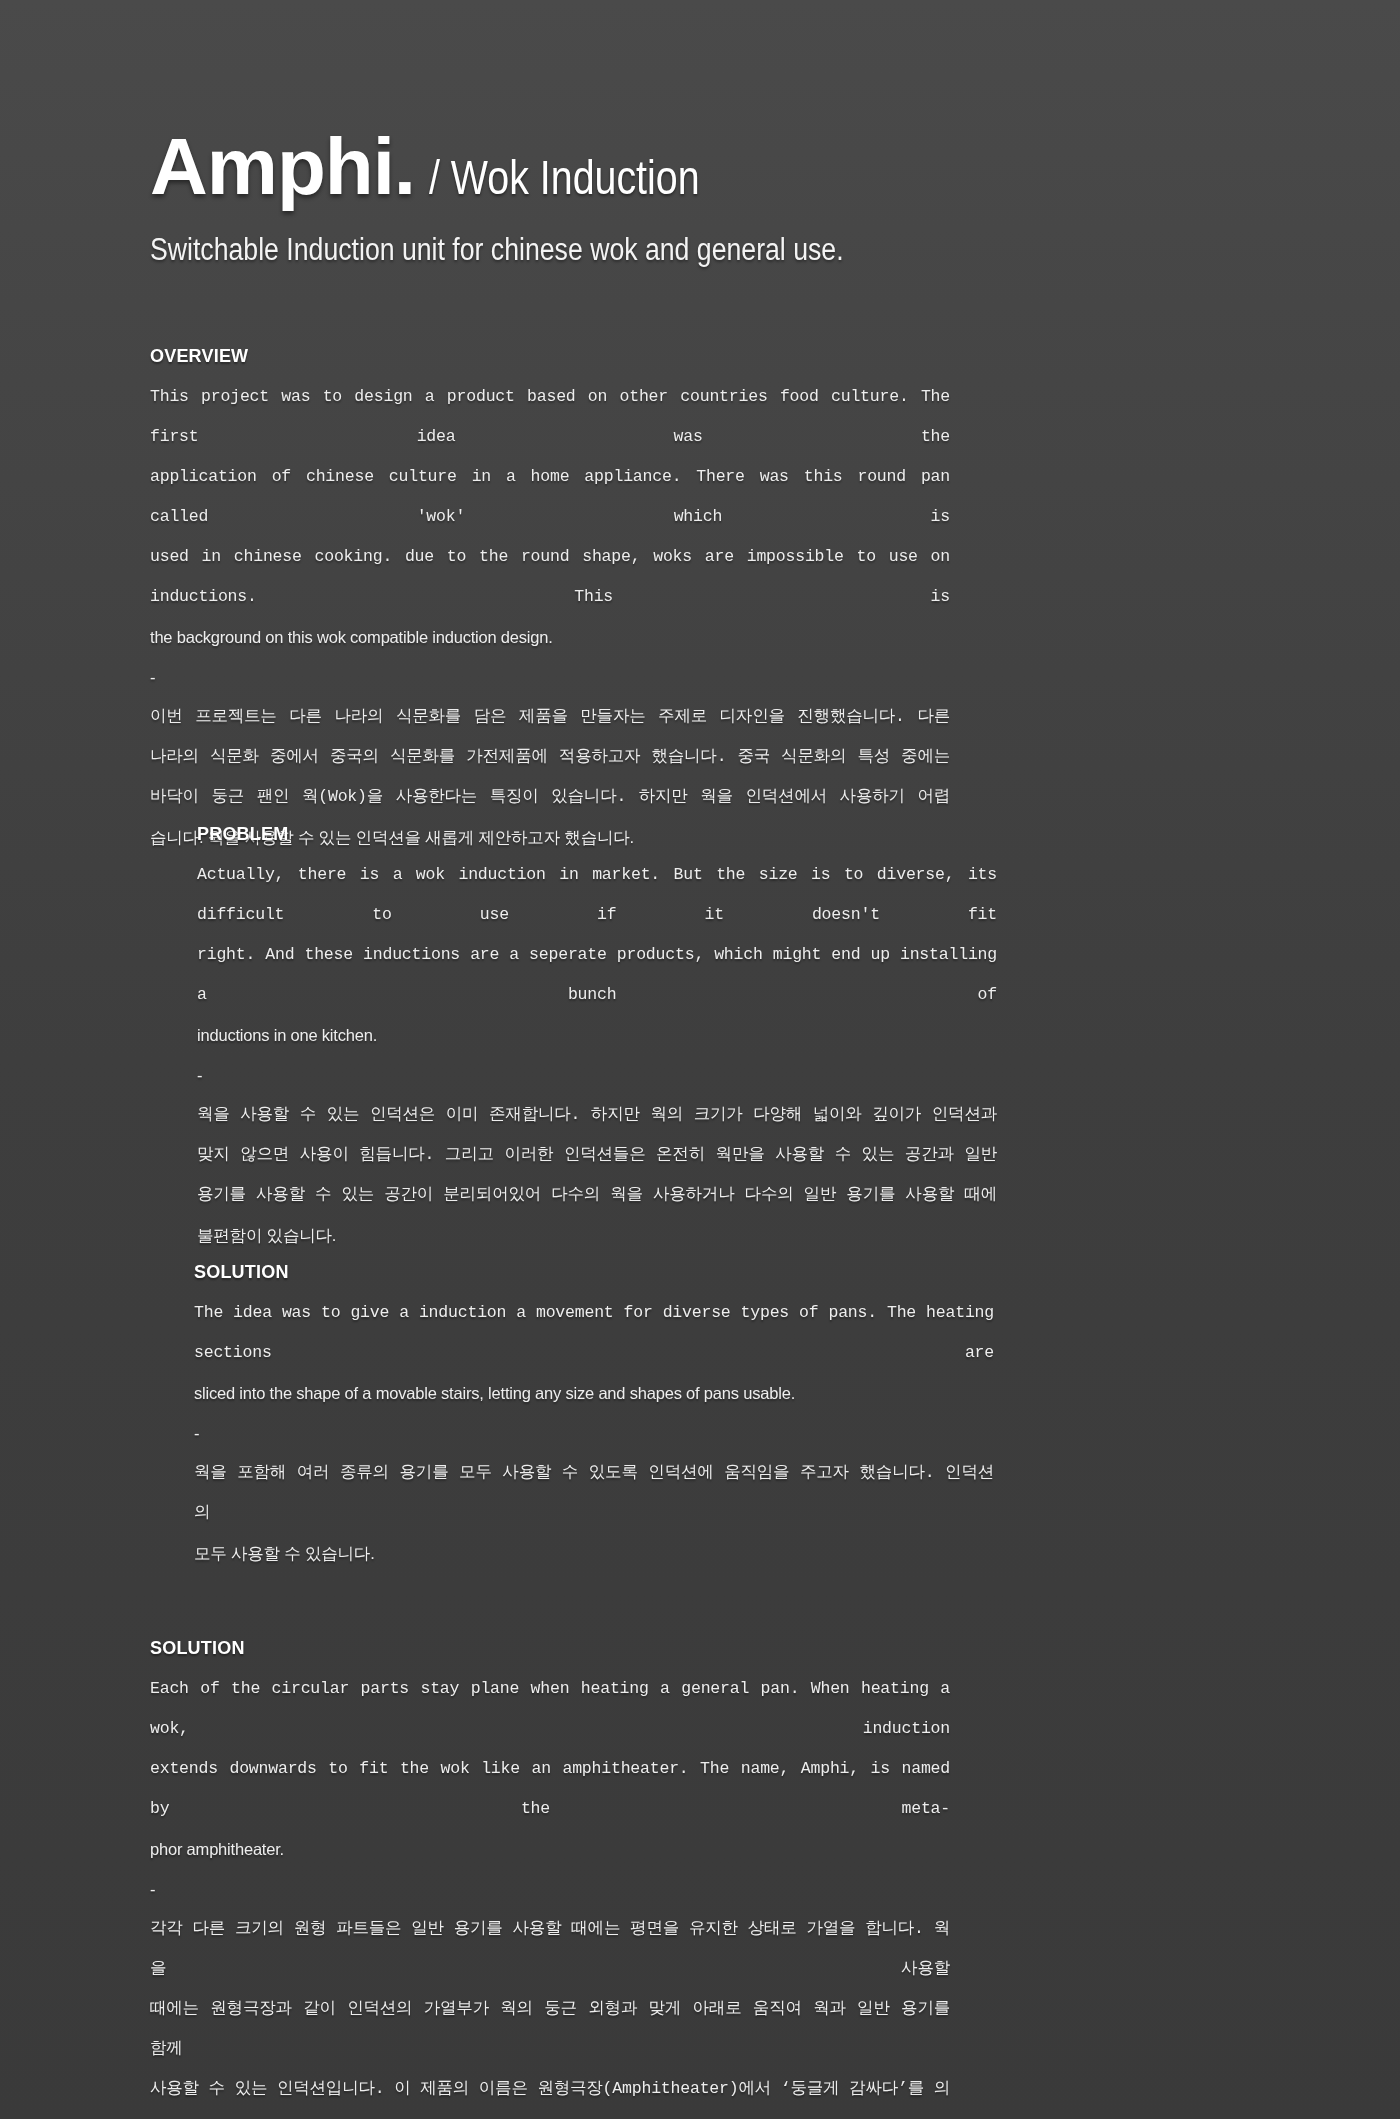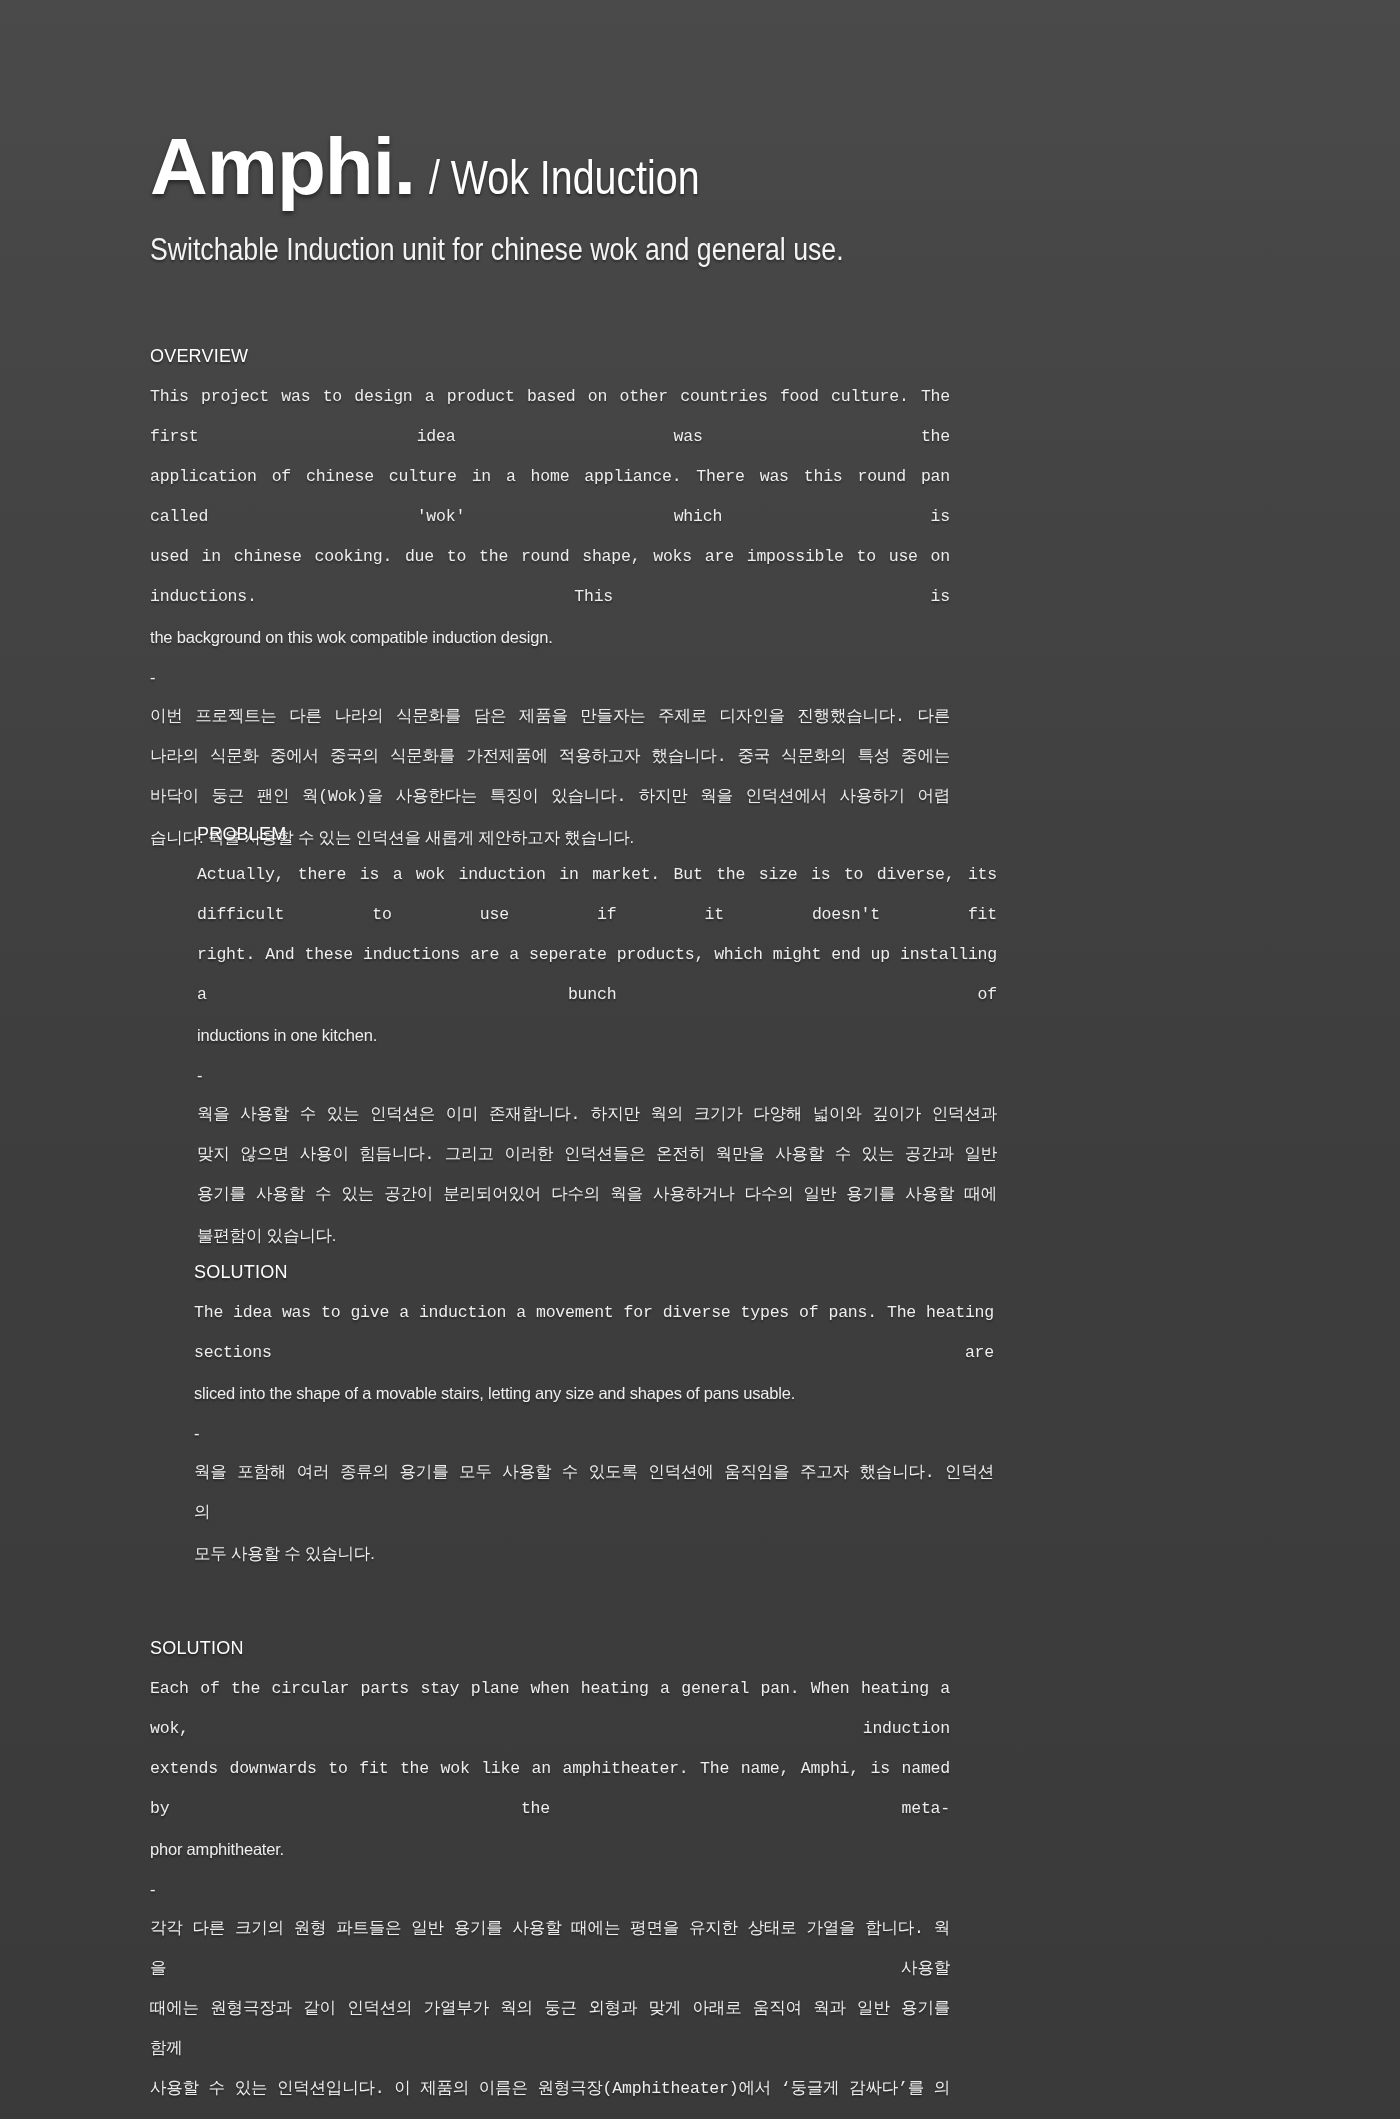--- a/index.html
+++ b/index.html
@@ -42,21 +42,21 @@
     text-shadow: 0 2px 3px rgba(0,0,0,0.4);
   }
   
   .section { position: absolute; left: 0; width: 800px; }
   .s0 { top: 346px; }
   .s1 { top: 824px; margin-left: 47px; }
   .s2 { top: 1262px; margin-left: 44px; }
   .s3 { top: 1638px; }
   .section h2 {
     margin: 0; padding: 0;
-    font-size: 18px; font-weight: normal; line-height: 20px;
+    font-size: 18px; font-weight: bold; line-height: 20px;
     color: #ffffff; letter-spacing: 0.2px;
     text-shadow: 0 2px 2px rgba(0,0,0,0.4);
   }
   .lines { margin-top: 11px; }
   .line {
     line-height: 40px; font-size: 16.5px; letter-spacing: -0.2px;
     color: #eeeeee;
     text-shadow: 0 2px 2px rgba(0,0,0,0.38);
   }
   .line.j { text-align: justify; text-align-last: justify; font-family: Liberation Mono, monospace; }

